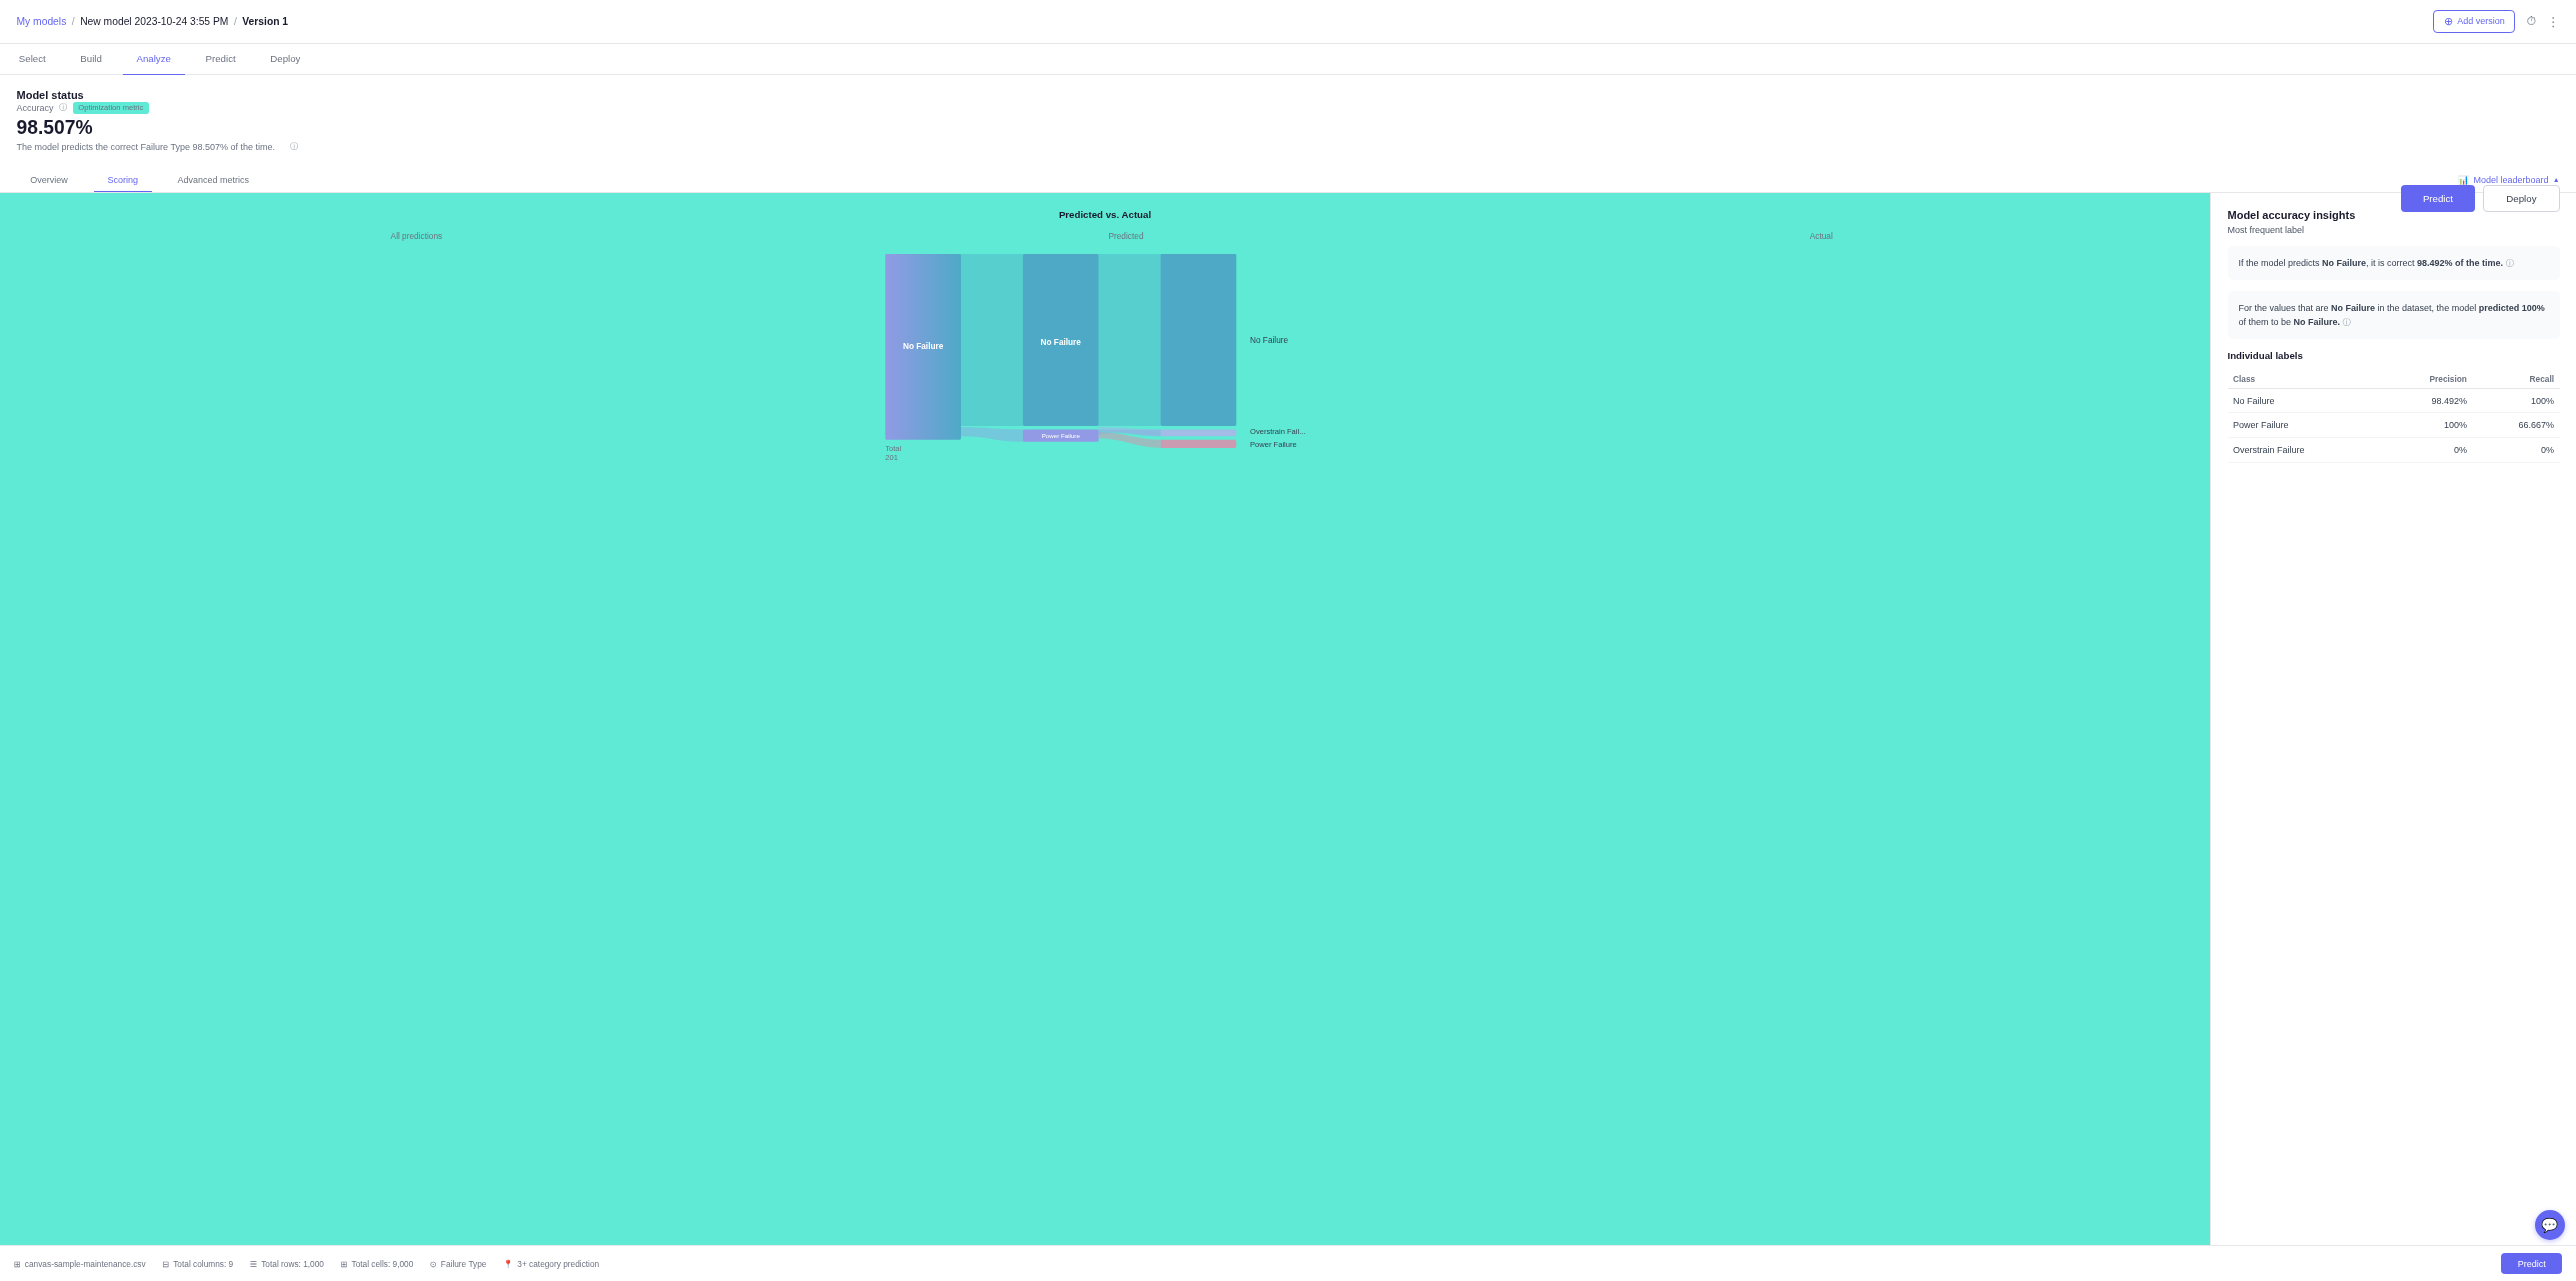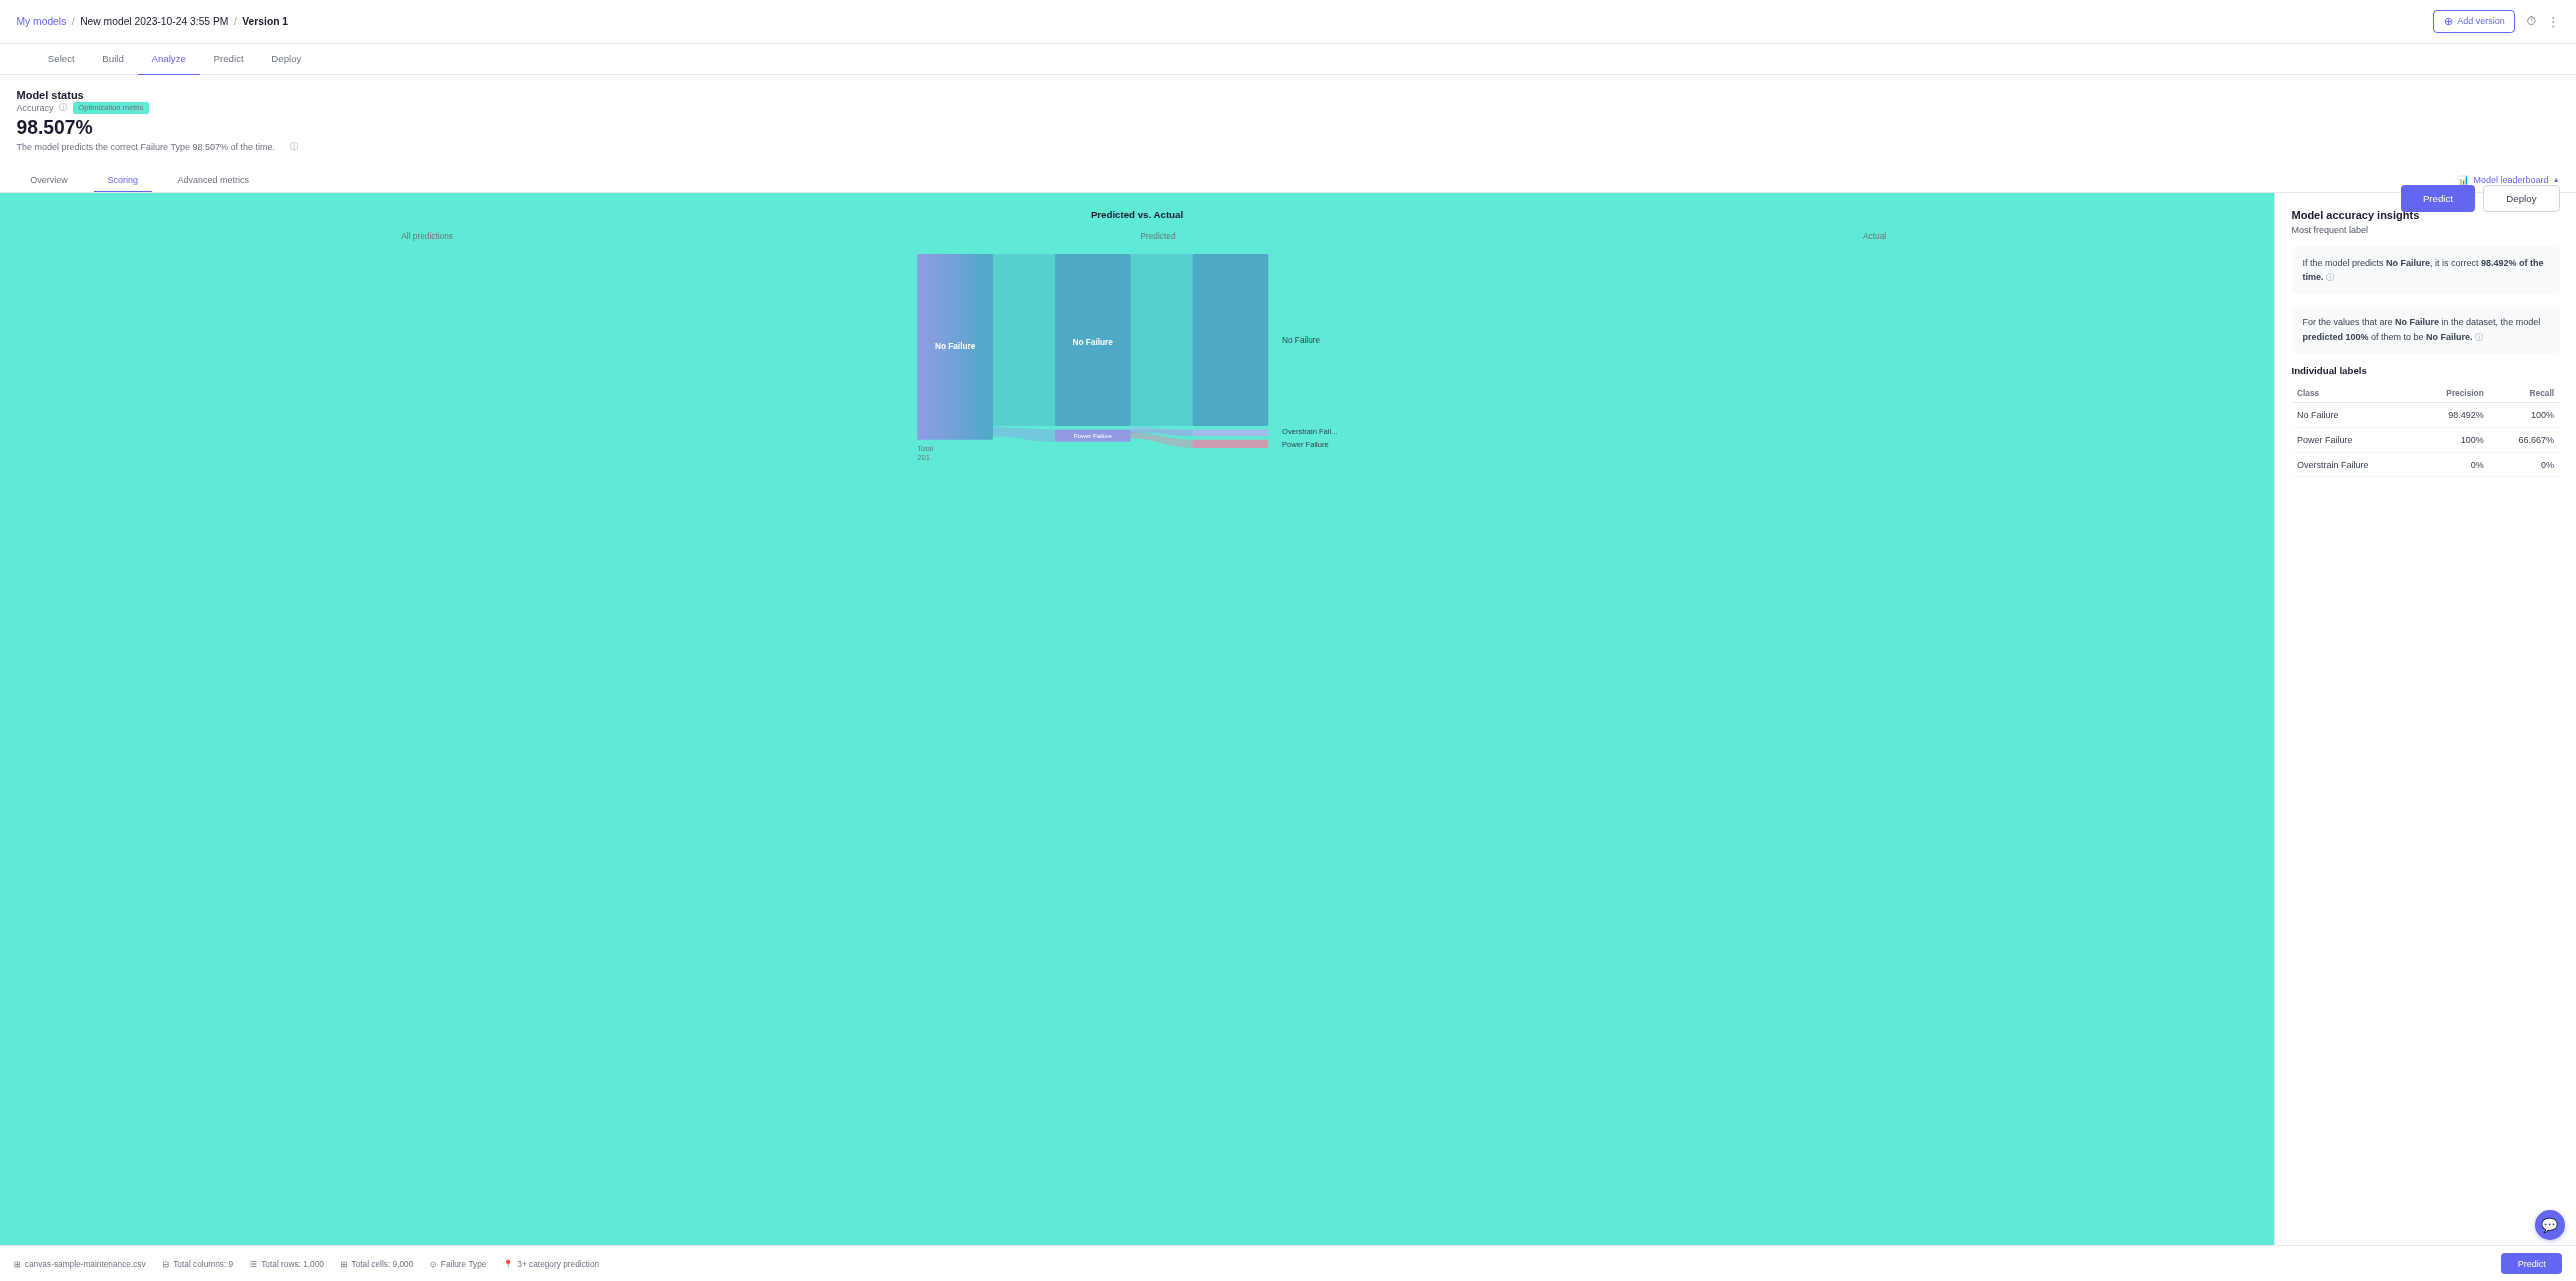--- a/index.html
+++ b/index.html
@@ -15,21 +15,21 @@
     .header-right { display: flex; align-items: center; gap: 11px; }
     .btn-add-version {
       display: flex; align-items: center; gap: 4.1px;
       border: 0.7px solid #6366f1; color: #6366f1; background: #fff;
       border-radius: 4.1px; padding: 4.1px 9.7px; cursor: pointer; font-size: 9px;
     }
     .icon-btn { background: none; border: none; cursor: pointer; color: #6b7280; font-size: 12.4px; }
 
     
     .nav-tabs {
-      display: flex; gap: 0; border-bottom: 0.7px solid #e5e7eb; padding: 0 34px; align-items: flex-end;
+      display: flex; gap: 7px; border-bottom: 0.7px solid #e5e7eb; padding: 0 5px; align-items: flex-end;
     }
     .nav-tab {
       padding: 9.7px 13.8px; cursor: pointer; font-size: 9.7px; color: #6b7280;
       border-bottom: 1.4px solid transparent; margin-bottom: -0.7px;
     }
     .nav-tab.active { color: #6366f1; border-bottom-color: #6366f1; font-weight: 500; }
 
     
     .model-status { padding: 13.8px 16.5px 0; }
     .model-status-title { font-size: 11px; font-weight: 600; margin-bottom: 1px; }
@@ -88,21 +88,21 @@
       padding-left: 41px; padding-right: 27.6px;
     }
 
     
     .sankey-container {
       position: relative; width: 100%; height: 234px;
     }
 
     
     .right-panel {
-      width: 302px; border-left: 0.7px solid #e5e7eb; padding: 16.5px; overflow-y: auto;
+      width: 366px; border-left: 0.7px solid #e5e7eb; padding: 16.5px; overflow-y: auto;
       background: #fff;
     }
     .panel-title { font-size: 11px; font-weight: 600; margin-bottom: 4.1px; }
     .panel-subtitle { font-size: 9px; color: #4b5563; margin-bottom: 11px; font-weight: 500; }
 
     .insight-block {
       background: #f9fafb; border-radius: 5.5px; padding: 9.7px 11px; margin-bottom: 11px;
       font-size: 9px; color: #374151; line-height: 1.6;
     }
     .insight-block strong { font-weight: 700; }

